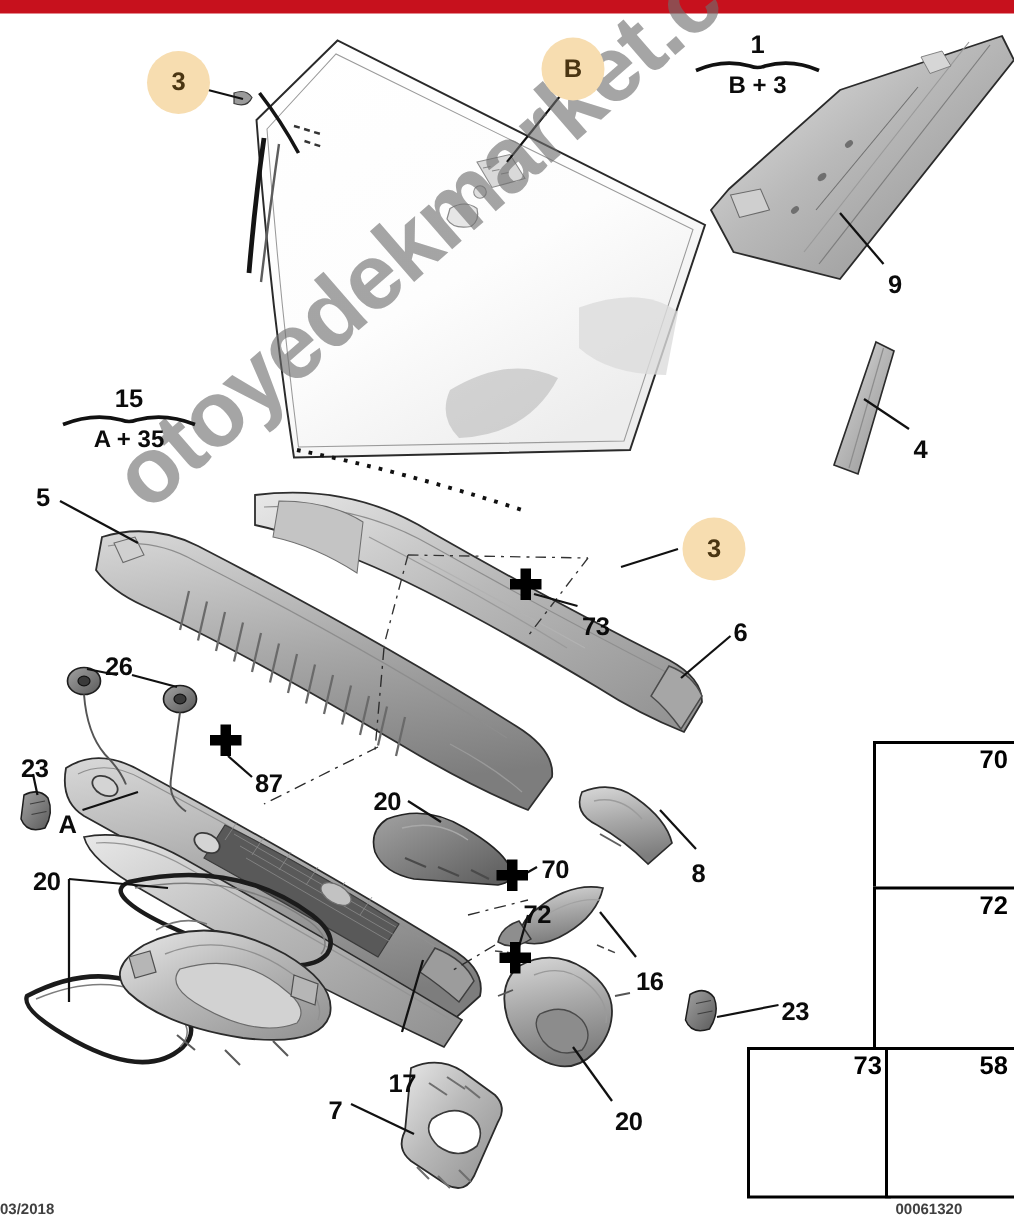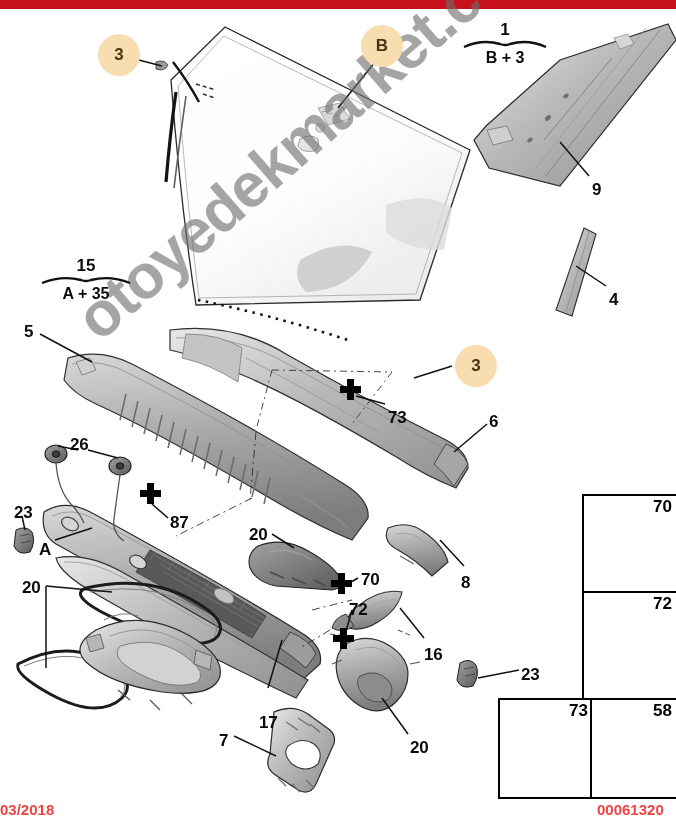--- a/index.html
+++ b/index.html
@@ -32,21 +32,21 @@
   .ibox{position:absolute;background:#fff;border:2px solid #000;}
   .ibox .tag{position:absolute;right:4px;top:1px;font-size:17px;font-weight:bold;color:#000;}
 
   
   .wm{position:absolute;left:62px;top:300px;width:470px;
       font-size:62px;font-weight:bold;color:#6f6f6f;opacity:.62;
       transform:rotate(-41deg);transform-origin:0 0;white-space:nowrap;
       letter-spacing:-1px;pointer-events:none;}
 
   
-  .foot{position:absolute;font-size:15px;font-weight:bold;color:#ef4444;}
+  .foot{position:absolute;font-size:10px;font-weight:bold;color:#404040;}
 </style>
 </head>
 <body>
 
 <div id="sheet">
 
   <div class="redbar"></div>
 
   <svg class="draw" viewBox="0 0 676 819">
     <defs>

